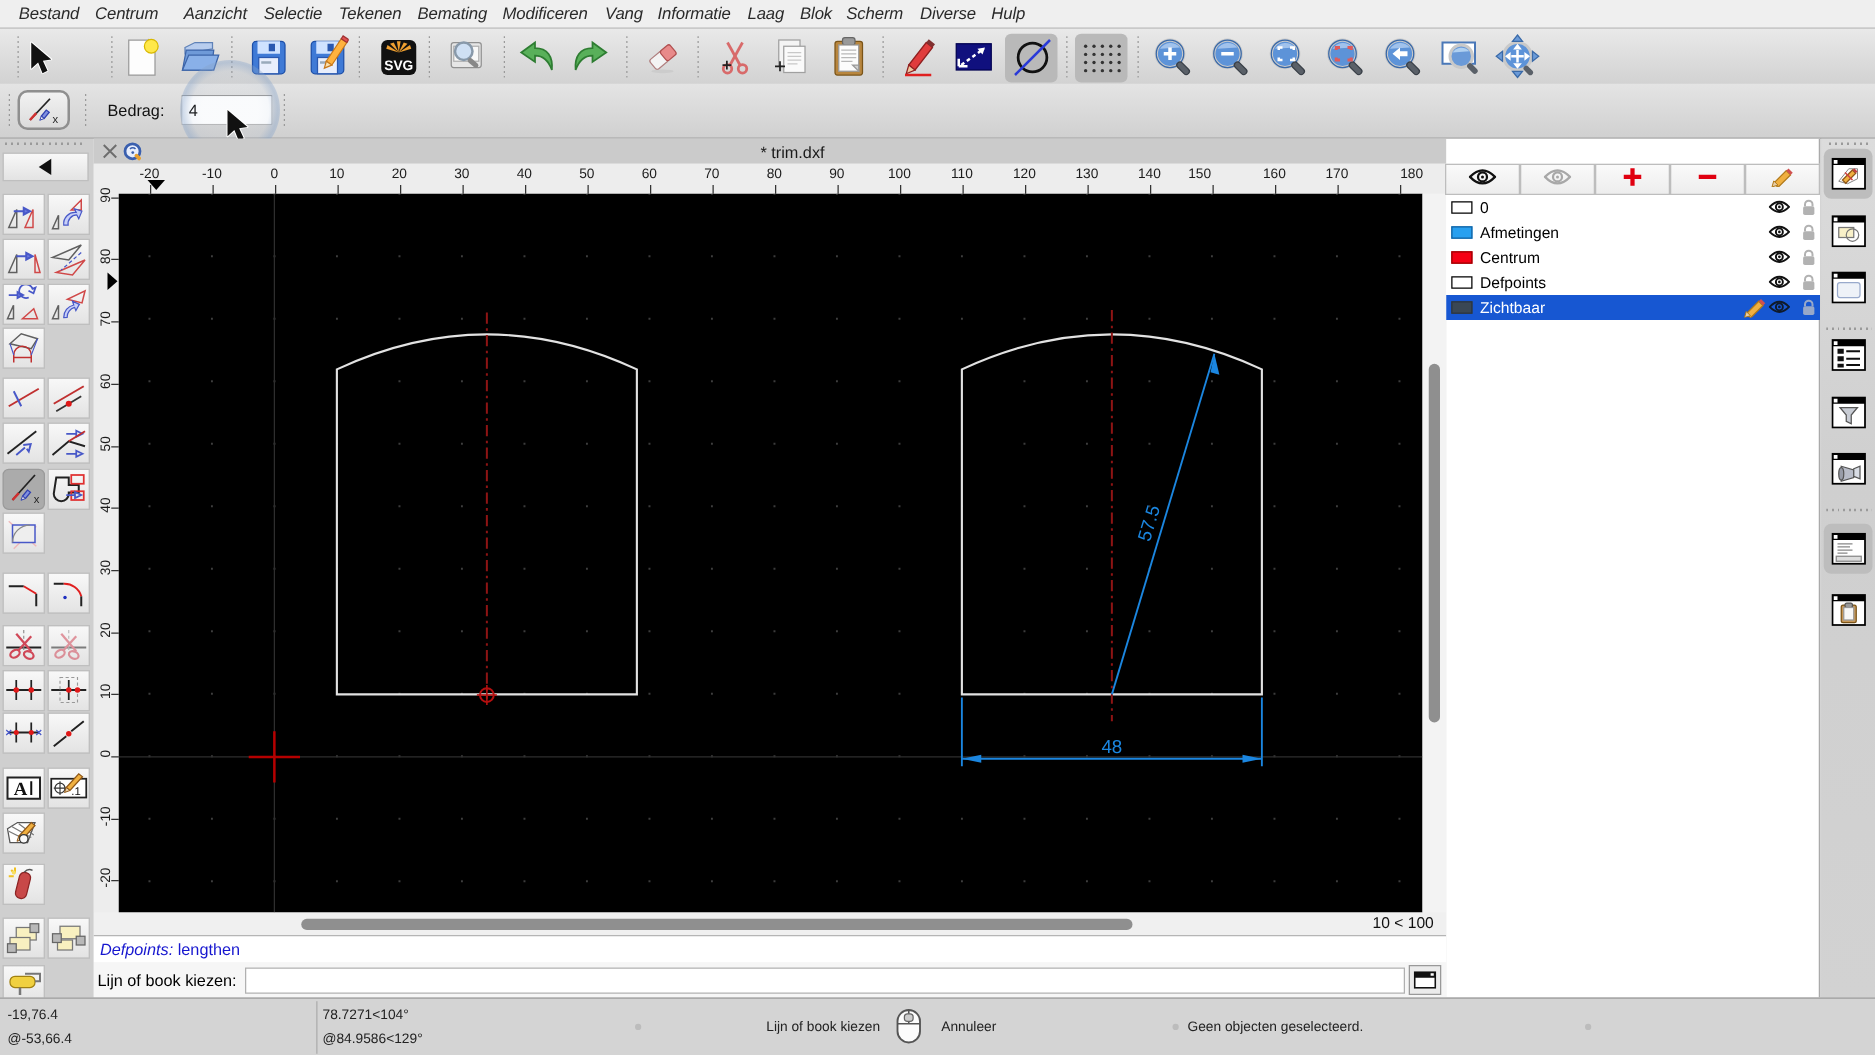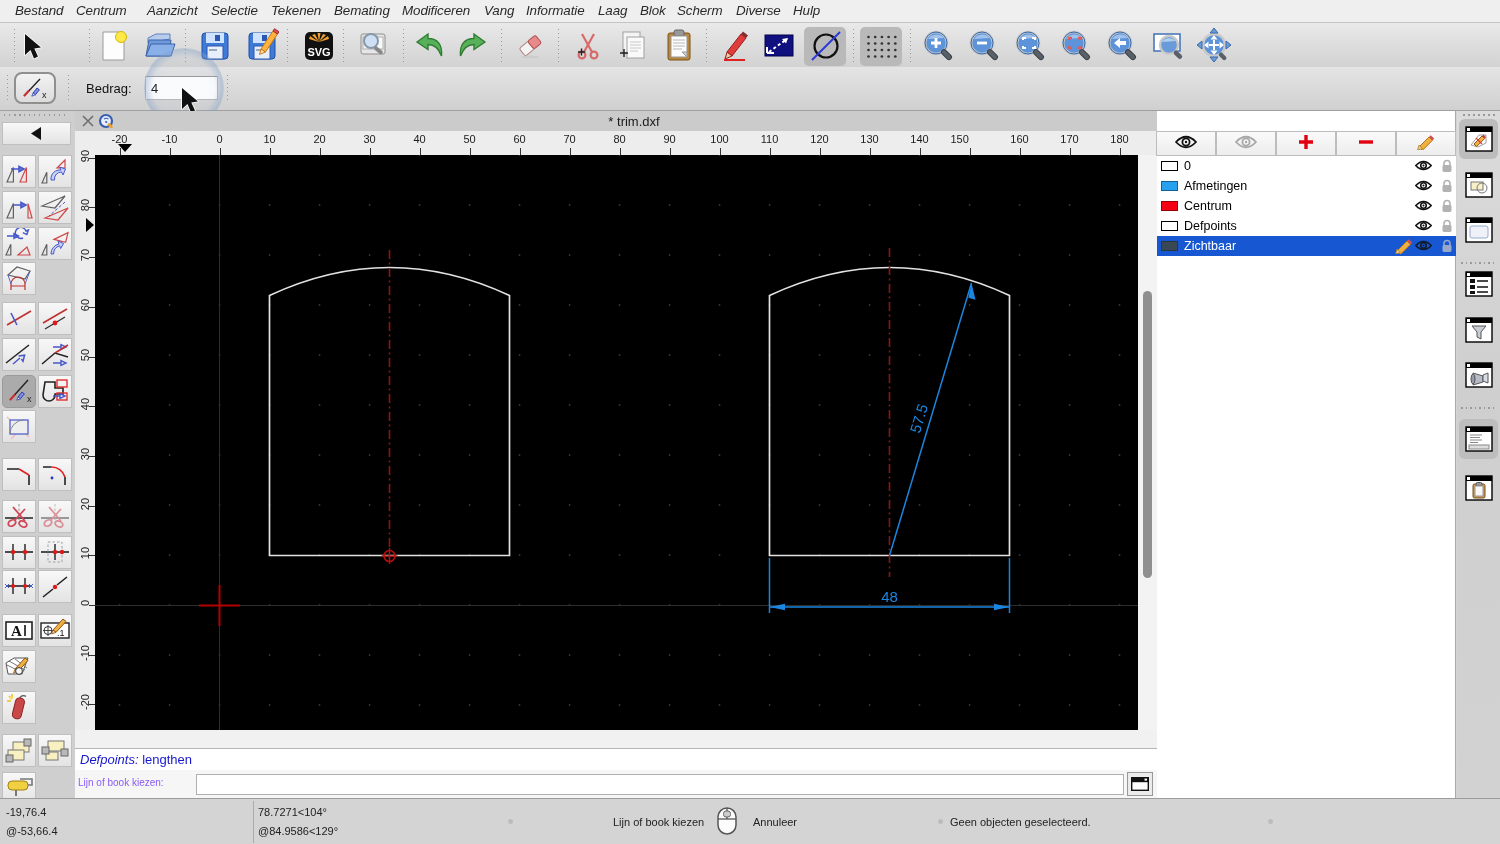--- a/index.html
+++ b/index.html
@@ -534,21 +534,21 @@
 <div class="rnum" style="left:775.5px;top:2px;width:38px;text-align:center">130</div>
 <div class="htick" style="left:844.5px"></div>
 <div class="rnum" style="left:825.5px;top:2px;width:38px;text-align:center">140</div>
 <div class="htick" style="left:894.5px"></div>
 <div class="rnum" style="left:875.5px;top:2px;width:38px;text-align:left">150</div>
 <div class="htick" style="left:944.5px"></div>
 <div class="rnum" style="left:925.5px;top:2px;width:38px;text-align:center">160</div>
 <div class="htick" style="left:994.5px"></div>
 <div class="rnum" style="left:975.5px;top:2px;width:38px;text-align:center">170</div>
 <div class="htick" style="left:1044.5px"></div>
-<div class="rnum" style="left:1025.5px;top:2px;width:38px;text-align:center">180</div>
+<div class="rnum" style="left:1025.5px;top:2px;width:38px;text-align:right">180</div>
 <div style="position:absolute;left:43px;top:13px;width:0;height:0;border-left:7px solid transparent;border-right:7px solid transparent;border-top:8px solid #000"></div>
 </div>
   <div id="vruler">
 <div class="vtick" style="top:2.7px"></div>
 <div class="vnum" style="top:-5.3px">90</div>
 <div class="vtick" style="top:52.4px"></div>
 <div class="vnum" style="top:44.4px">80</div>
 <div class="vtick" style="top:102.1px"></div>
 <div class="vnum" style="top:94.1px">70</div>
 <div class="vtick" style="top:151.8px"></div>
@@ -610,25 +610,29 @@
       <line x1="794.5" y1="400.5" x2="876.5" y2="128"></line>
       <path d="M876.5 128 L873.4 142.7 L880.5 144.8 Z" stroke="none"></path>
     </g>
     <text x="794.5" y="447" fill="#1b86e0" font-size="15" text-anchor="middle" font-family="Liberation Sans">48</text>
     <text x="0" y="0" fill="#1b86e0" font-size="15" text-anchor="middle" font-family="Liberation Sans" transform="translate(829,265) rotate(-73.2)">57.5</text>
   </svg>
   </div>
   <div id="scrollgutter">
         <div style="position:absolute;left:5px;top:136px;width:9px;height:287px;border-radius:5px;background:#8f8f8f"></div>
       </div>
+  <div id="hstrip">
+<div style="position:absolute;left:166px;top:5px;width:665px;height:9px;border-radius:5px;background:#8f8f8f"></div>
+<span style="position:absolute;left:1023px;top:1px;font-size:12.5px;color:#111">10 &lt; 100</span>
+</div>
   <div id="cmd1">
         <span style="position:absolute;left:5px;top:3px;font-size:13px;color:#1717cf"><i>Defpoints:</i> lengthen</span>
       </div>
   <div id="cmd2">
-    <span style="position:absolute;left:3px;top:7px;font-size:10px;color:#8b5cf6">Lijn of book kiezen:</span>
+    <span style="position:absolute;left:3px;top:7px;font-size:13px;color:#000000">Lijn of book kiezen:</span>
     <input style="position: absolute; left: 121px; top: 4px; width: 928px; height: 21px; border: 1px solid rgb(176, 176, 176); background: rgb(255, 255, 255);">
     <div style="position:absolute;left:1052px;top:2px;width:26px;height:24px;border:1px solid #999;background:#ebebeb">
       <svg width="18" height="14" viewBox="0 0 18 14" style="position:absolute;left:3px;top:4px">
             <rect x="0.7" y="0.7" width="16.6" height="12.6" fill="#fff" stroke="#111" stroke-width="1.4"></rect>
             <rect x="0.7" y="0.7" width="16.6" height="4.5" fill="#111"></rect>
             <rect x="13.5" y="1.6" width="2.5" height="2" fill="#fff"></rect>
           </svg>
     </div>
   </div>
 </div>

